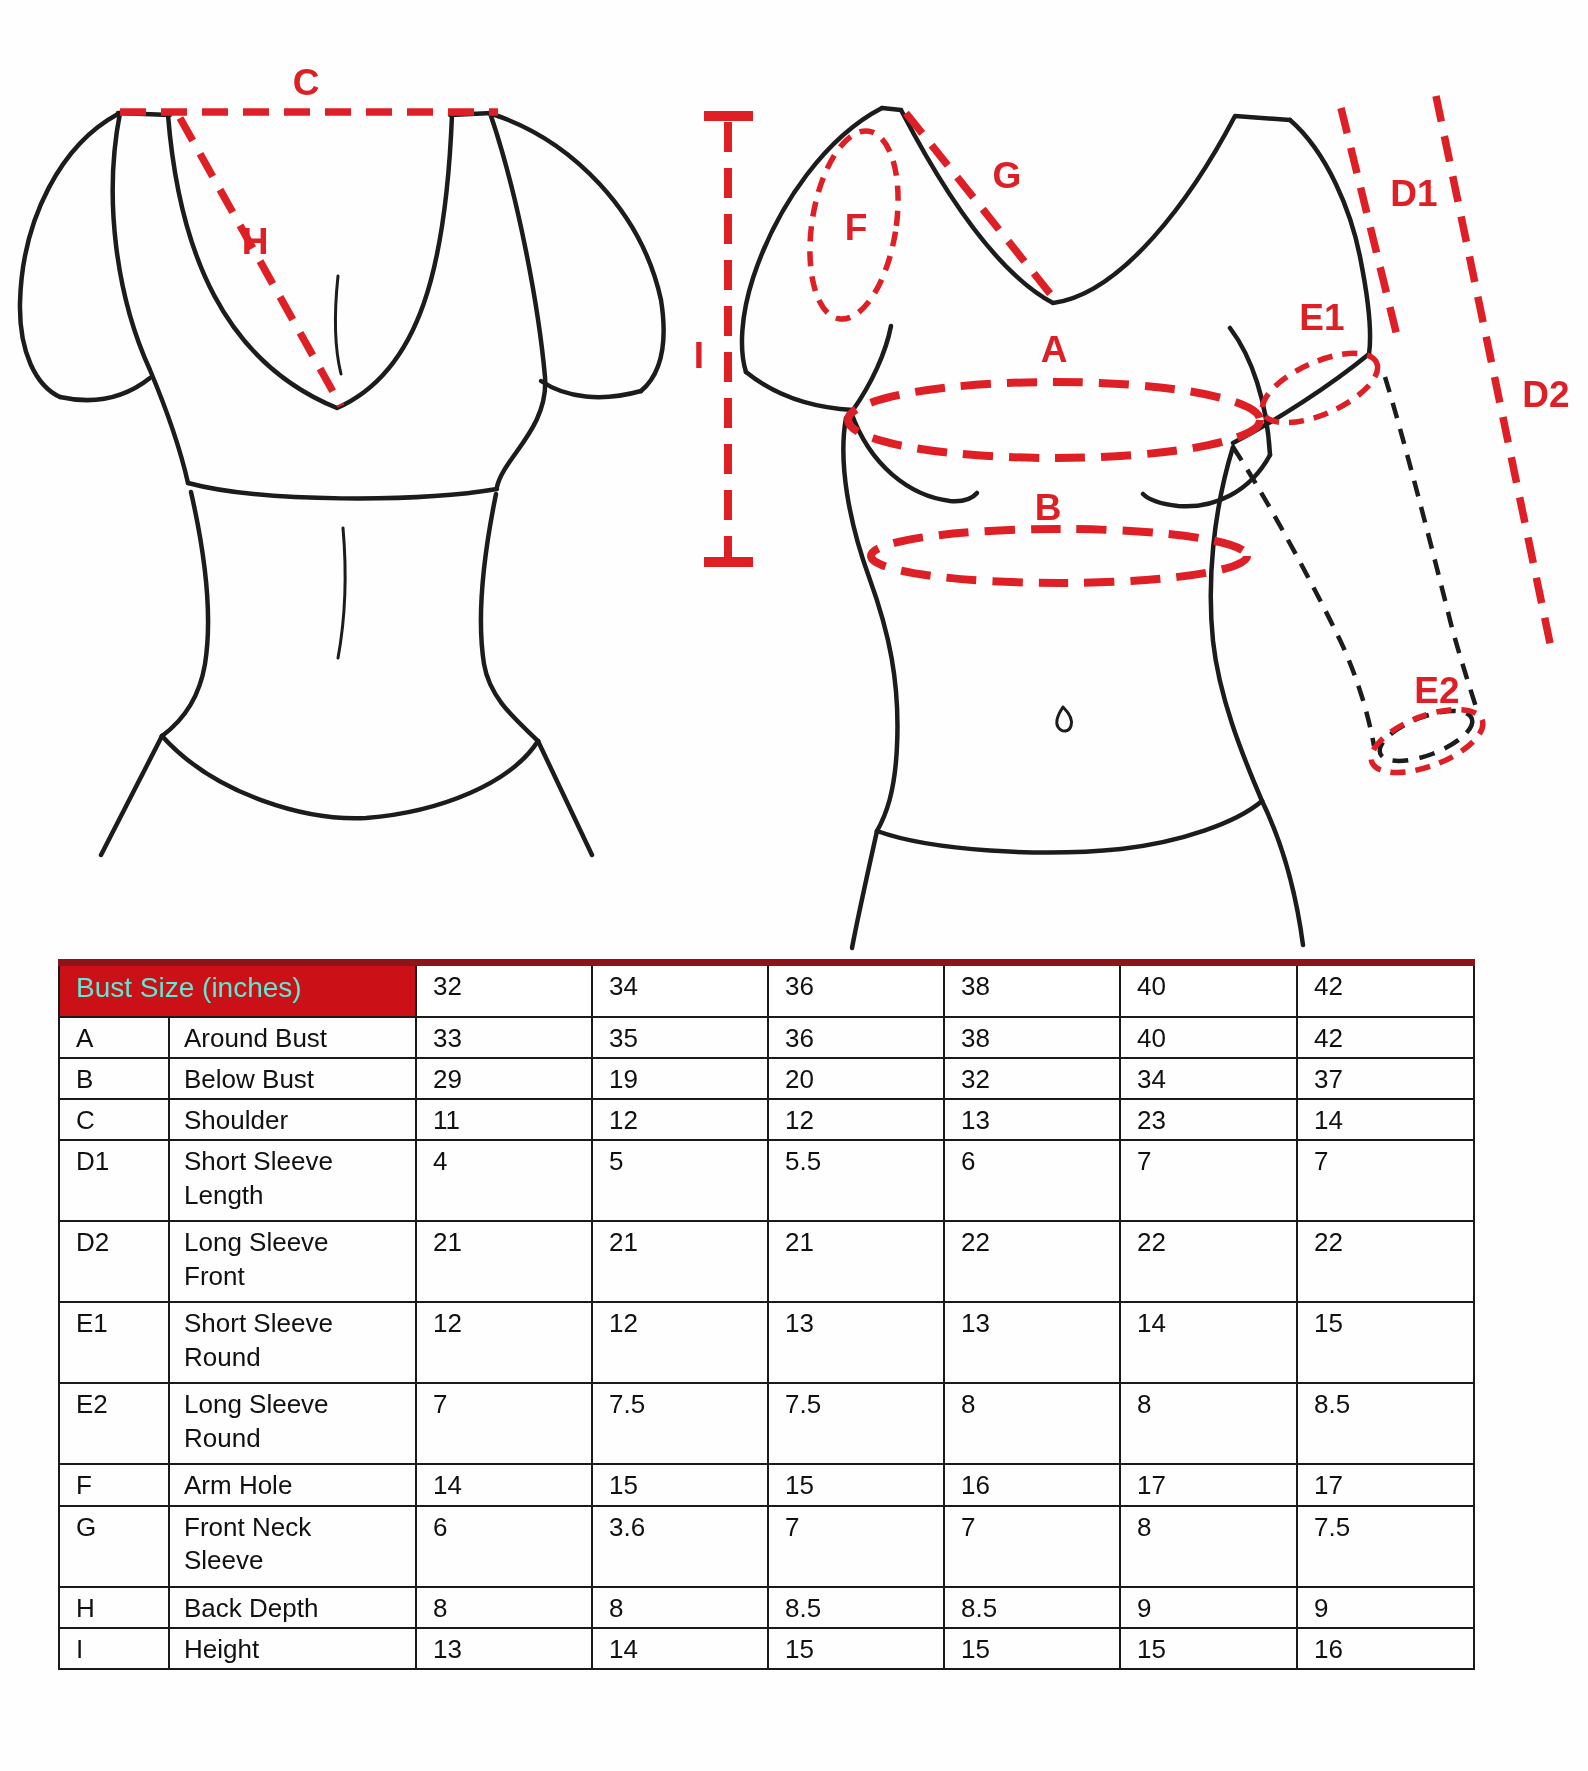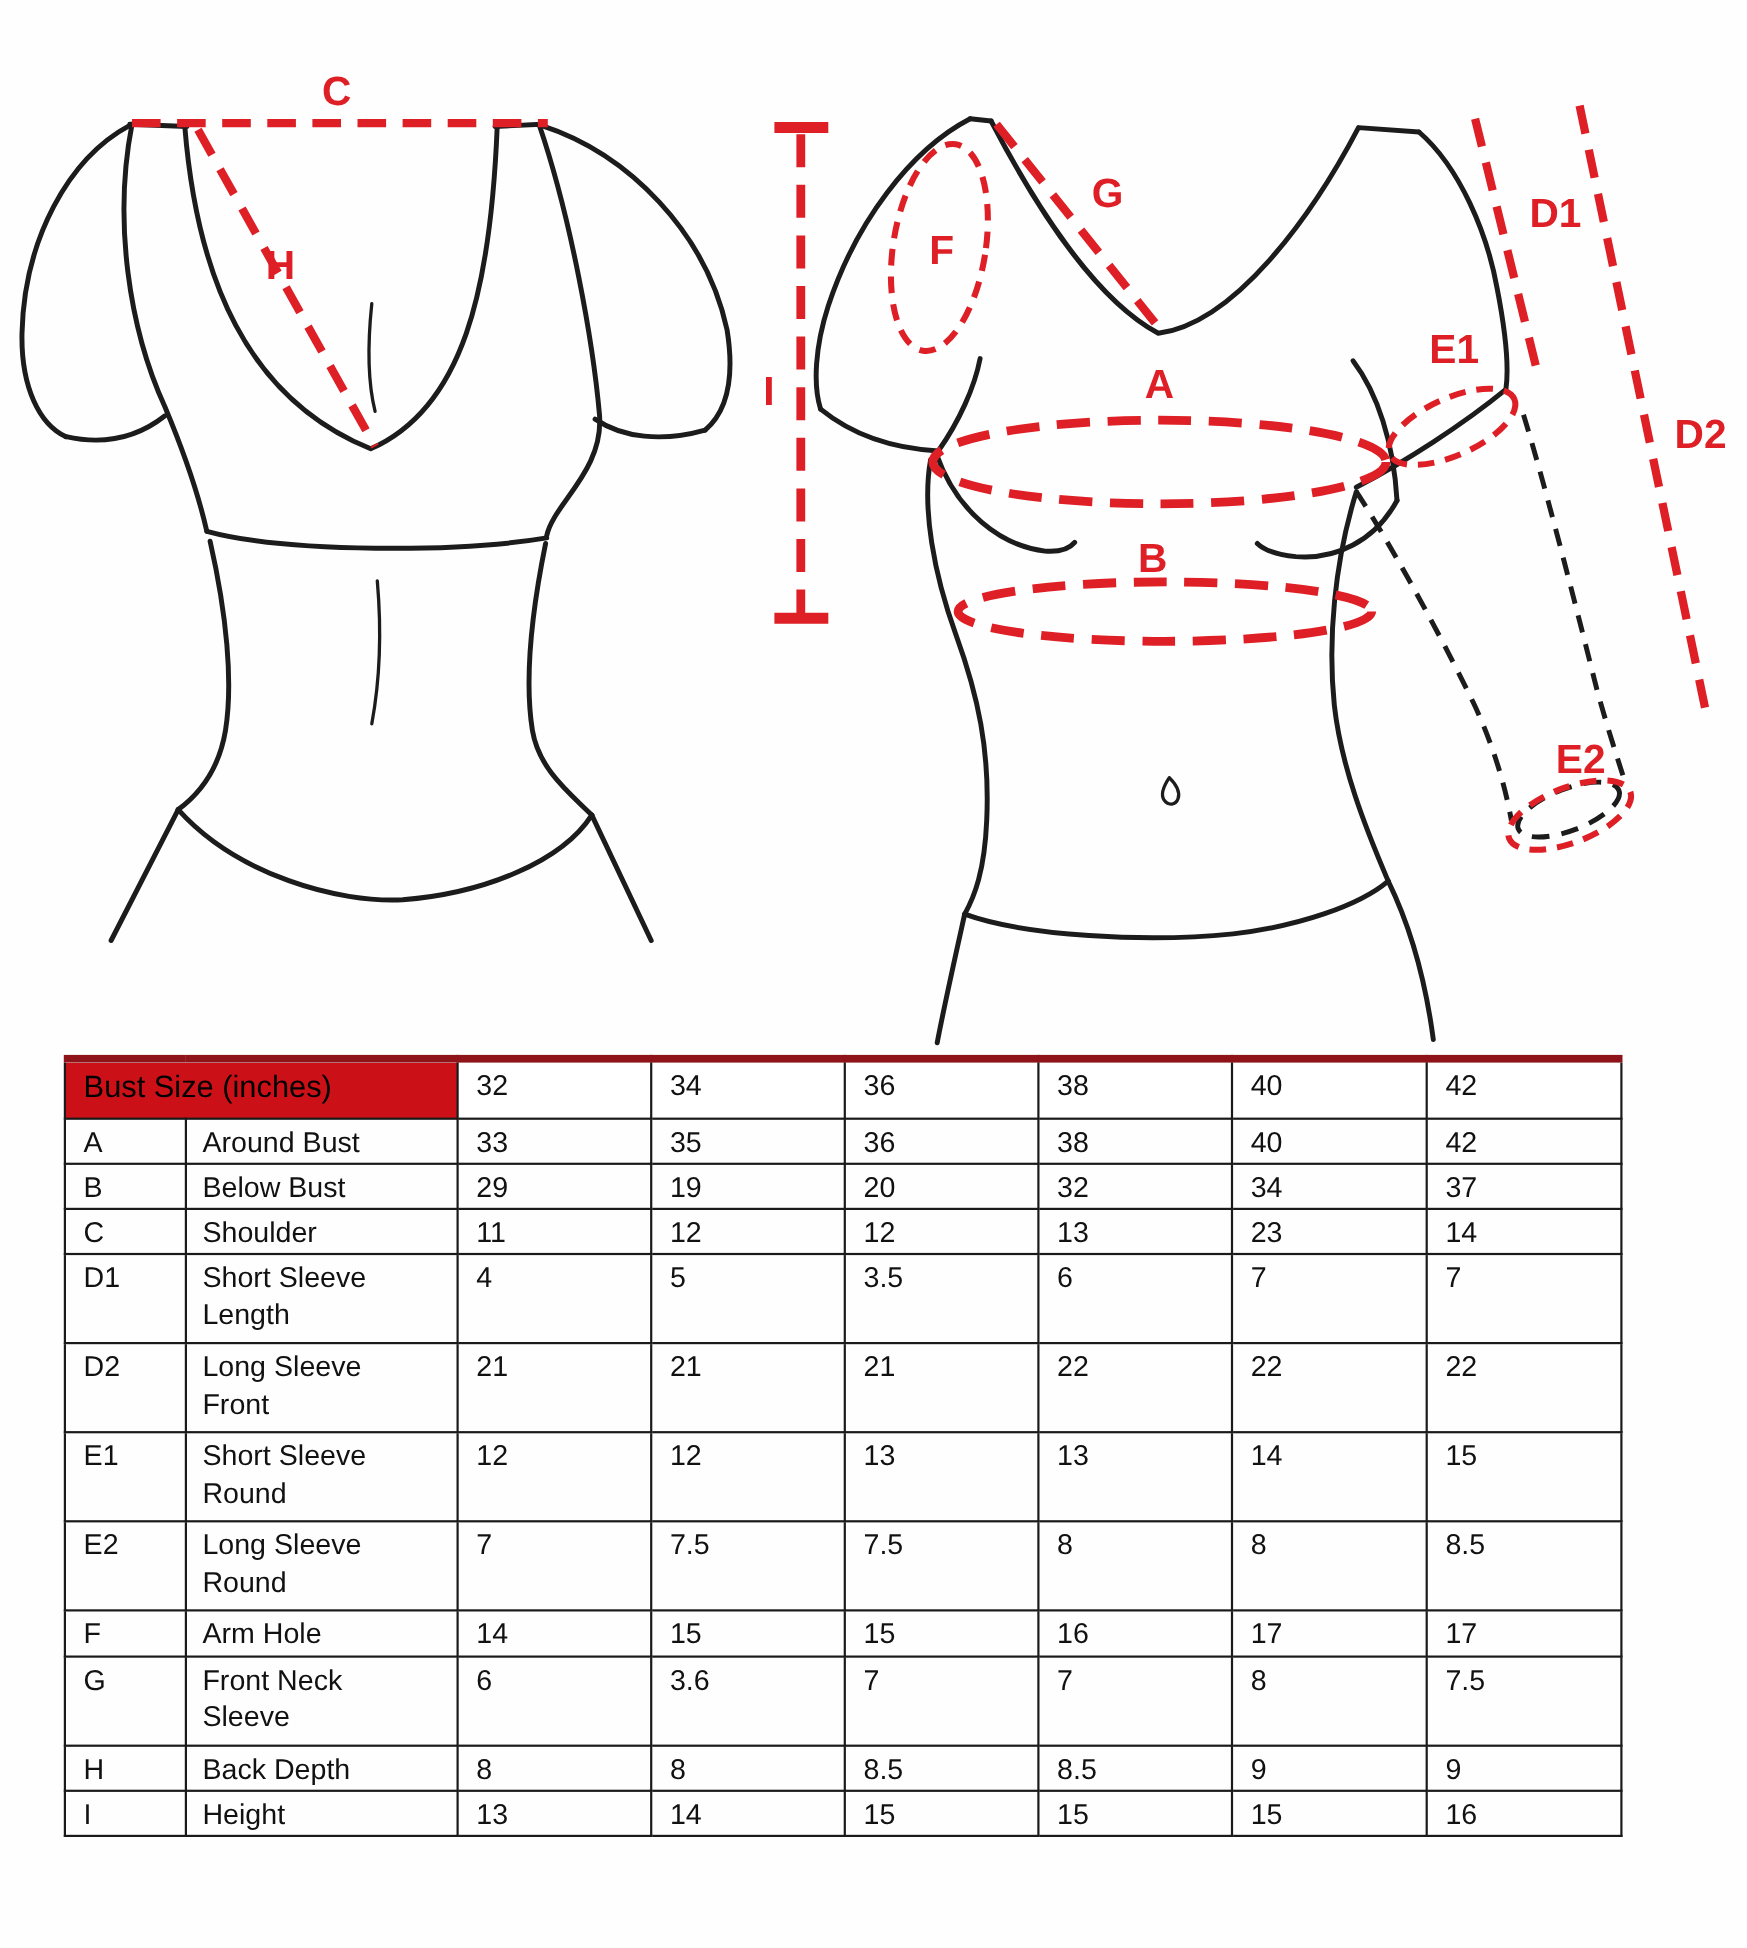--- a/index.html
+++ b/index.html
@@ -48,21 +48,21 @@
     line-height:1.28;
     font-weight:normal;
     overflow:hidden;
   }
   table.size-chart .label-cell{padding:4px 44px 2px 14px;margin-left:35px;}
   tr.hdr{height:54px;}
   tr.r-single{height:41px;}
   tr.r-double{height:81px;}
   th.hdr-red{
     background:var(--header-bg);
-    color:#000000;font-weight:bold;font-size:28px;
+    color:#5eead4;font-weight:bold;font-size:28px;
     padding:10px 6px 6px 20px;vertical-align:middle;
   }
   th.hdr-size{background:#fff;font-weight:normal;padding-top:10px;vertical-align:middle;}
 </style>
 </head>
 <body>
 
 <div class="page">
 
   <svg class="diagram" viewBox="0 0 1588 955">
@@ -188,21 +188,21 @@
         <td>12</td>
         <td>13</td>
         <td>23</td>
         <td>14</td>
       </tr>
       <tr class="r-double">
         <td>D1</td>
         <td class="label-cell">Short Sleeve Length</td>
         <td>4</td>
         <td>5</td>
-        <td>3.5</td>
+        <td>5.5</td>
         <td>6</td>
         <td>7</td>
         <td>7</td>
       </tr>
       <tr class="r-double">
         <td>D2</td>
         <td class="label-cell">Long Sleeve Front</td>
         <td>21</td>
         <td>21</td>
         <td>21</td>

